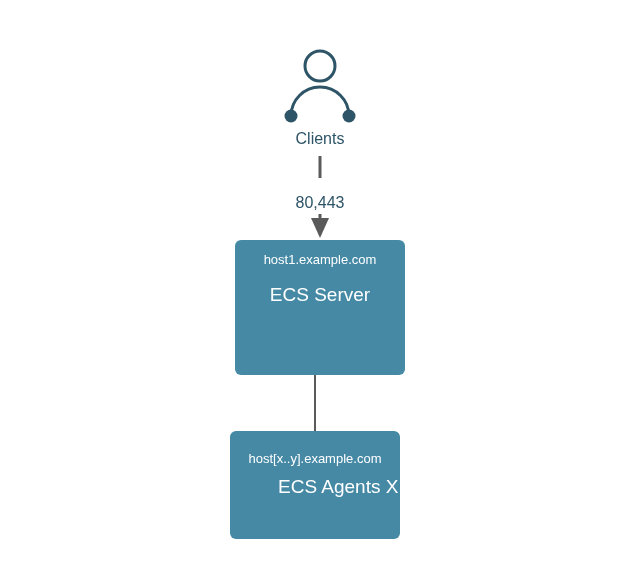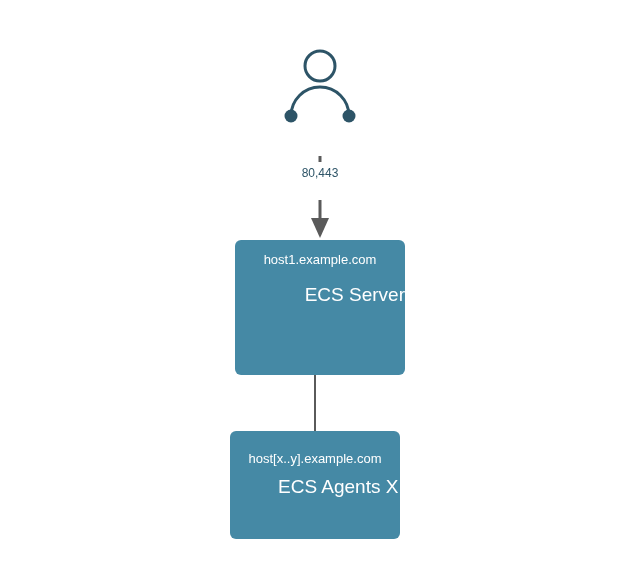--- a/index.html
+++ b/index.html
@@ -40,23 +40,23 @@
   }
   #clients-label {
     left: 220px;
     top: 129px;
     width: 200px;
     font-size: 16px;
     line-height: 20px;
   }
   #edge-label-ports {
     left: 220px;
-    top: 162px;
+    top: 192px;
     width: 200px;
-    font-size: 12px;
+    font-size: 16px;
     line-height: 20px;
     background: #ffffff;
     padding: 1px 0;
   }
 
   
   .connector {
     position: absolute;
     left: 0;
     top: 0;
@@ -97,21 +97,20 @@
     white-space: nowrap;
   }
   .box-title {
     position: absolute;
     left: 0;
     right: 0;
     font-size: 19px;
     line-height: 24px;
     color: #ffffff;
     white-space: nowrap;
-    text-align: right;
   }
   #box-ecs-server .box-host  { top: 12px; }
   #box-ecs-server .box-title { top: 43px; }
   #box-ecs-agents .box-host  { top: 20px; }
   #box-ecs-agents .box-title { top: 44px; margin-left: 48px; }
 </style>
 </head>
 <body>
 
 <div id="diagram">
@@ -129,20 +128,21 @@
 
     <line x1="320" y1="156" x2="320" y2="178" stroke="#5a5a5a" stroke-width="3"></line>
 
     <line x1="320" y1="200" x2="320" y2="222" stroke="#5a5a5a" stroke-width="3"></line>
     <polygon points="320,238 311,218 329,218" fill="#5a5a5a"></polygon>
 
     <line x1="315" y1="431" x2="315" y2="366" stroke="#5a5a5a" stroke-width="2"></line>
     <polygon points="315,348 306,368 324,368" fill="#5a5a5a"></polygon>
   </svg>
 
+  <div class="node-label" id="clients-label">Clients</div>
 
   <div class="node-label" id="edge-label-ports">80,443</div>
 
   <div class="box" id="box-ecs-server">
     <div class="box-host">host1.example.com</div>
     <div class="box-title">ECS Server</div>
   </div>
 
   <div class="box" id="box-ecs-agents">
     <div class="box-host">host[x..y].example.com</div>

